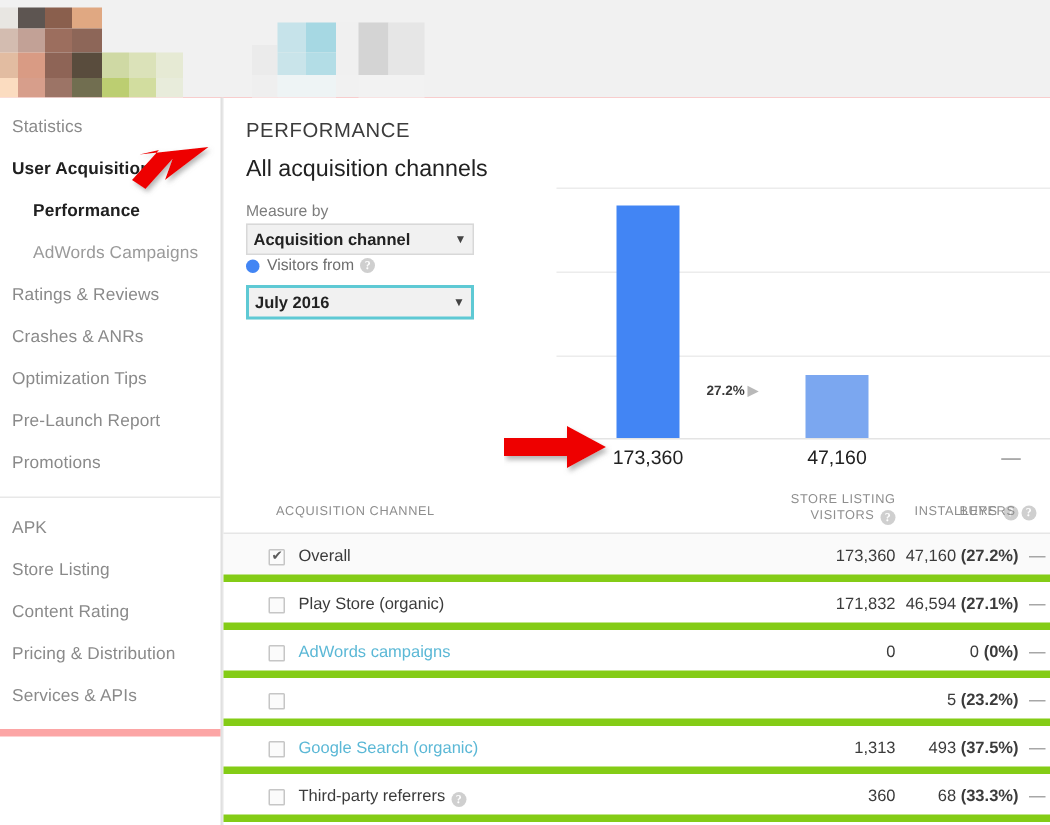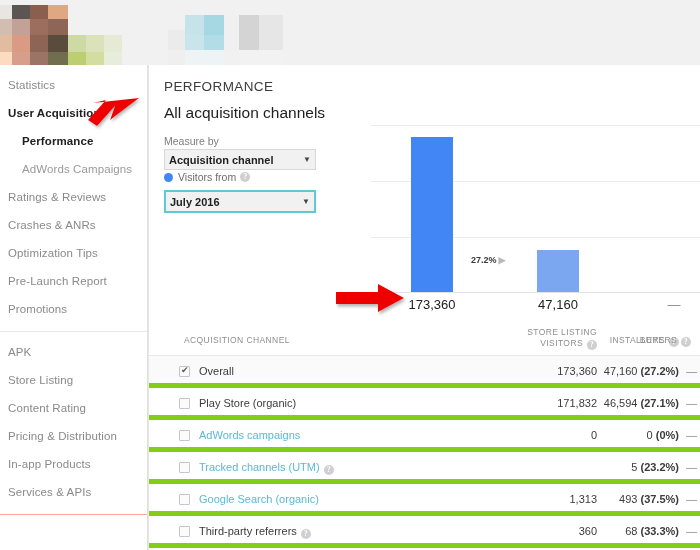--- a/index.html
+++ b/index.html
@@ -17,21 +17,21 @@
     background:#f1f1f1;
   }
   .pxblock { position:absolute; }
 
   
   .sidebar {
     position:absolute; left:0; top:65px; width:148px; height:485px;
     background:#ffffff; border-right:1px solid #e0e0e0;
   }
   .nav-group { border-bottom:1px solid #e8e8e8; padding:6px 0 8px 0; }
-  .nav-group.last { border-bottom:1px solid #fca5a5; }
+  .nav-group.last { border-bottom:5px solid #fca5a5; }
   .nav-item {
     display:block; font-size:11.5px; color:#8a8a8a;
     padding:7px 0 7px 8px; line-height:14px; white-space:nowrap;
     letter-spacing:0.1px;
   }
   .nav-item.bold { color:#202020; font-weight:bold; }
   .nav-item.sub { padding-left:22px; }
   .nav-item.sub.active { color:#202020; font-weight:bold; }
   .nav-item.sub2 { padding-left:22px; color:#9a9a9a; }
 
@@ -194,21 +194,20 @@
       <div class="nav-item">Crashes &amp; ANRs</div>
       <div class="nav-item">Optimization Tips</div>
       <div class="nav-item">Pre-Launch Report</div>
       <div class="nav-item">Promotions</div>
     </div>
     <div class="nav-group last">
       <div class="nav-item">APK</div>
       <div class="nav-item">Store Listing</div>
       <div class="nav-item">Content Rating</div>
       <div class="nav-item">Pricing &amp; Distribution</div>
-      <div class="nav-item">In-app Products</div>
       <div class="nav-item">Services &amp; APIs</div>
     </div>
   </div>
 
   <div class="main">
 
     <div class="perf-label">PERFORMANCE</div>
     <div class="page-title">All acquisition channels</div>
 
     <div class="ctrl-label">Measure by</div>
@@ -282,21 +281,20 @@
           </div>
           <div class="trow">
             <div class="cb"></div>
             <div class="cname link">AdWords campaigns</div>
             <div class="cnum1">0</div>
             <div class="cnum2"><span>0 </span><b>(0%)</b></div>
             <div class="cnum3">—</div>
           </div>
           <div class="trow">
             <div class="cb"></div>
-            <div class="cname link">Tracked channels (UTM)<span class="qmark inl">?</span></div>
             <div class="cnum2"><span>5 </span><b>(23.2%)</b></div>
             <div class="cnum3">—</div>
           </div>
           <div class="trow">
             <div class="cb"></div>
             <div class="cname link">Google Search (organic)</div>
             <div class="cnum1">1,313</div>
             <div class="cnum2"><span>493 </span><b>(37.5%)</b></div>
             <div class="cnum3">—</div>
           </div>

